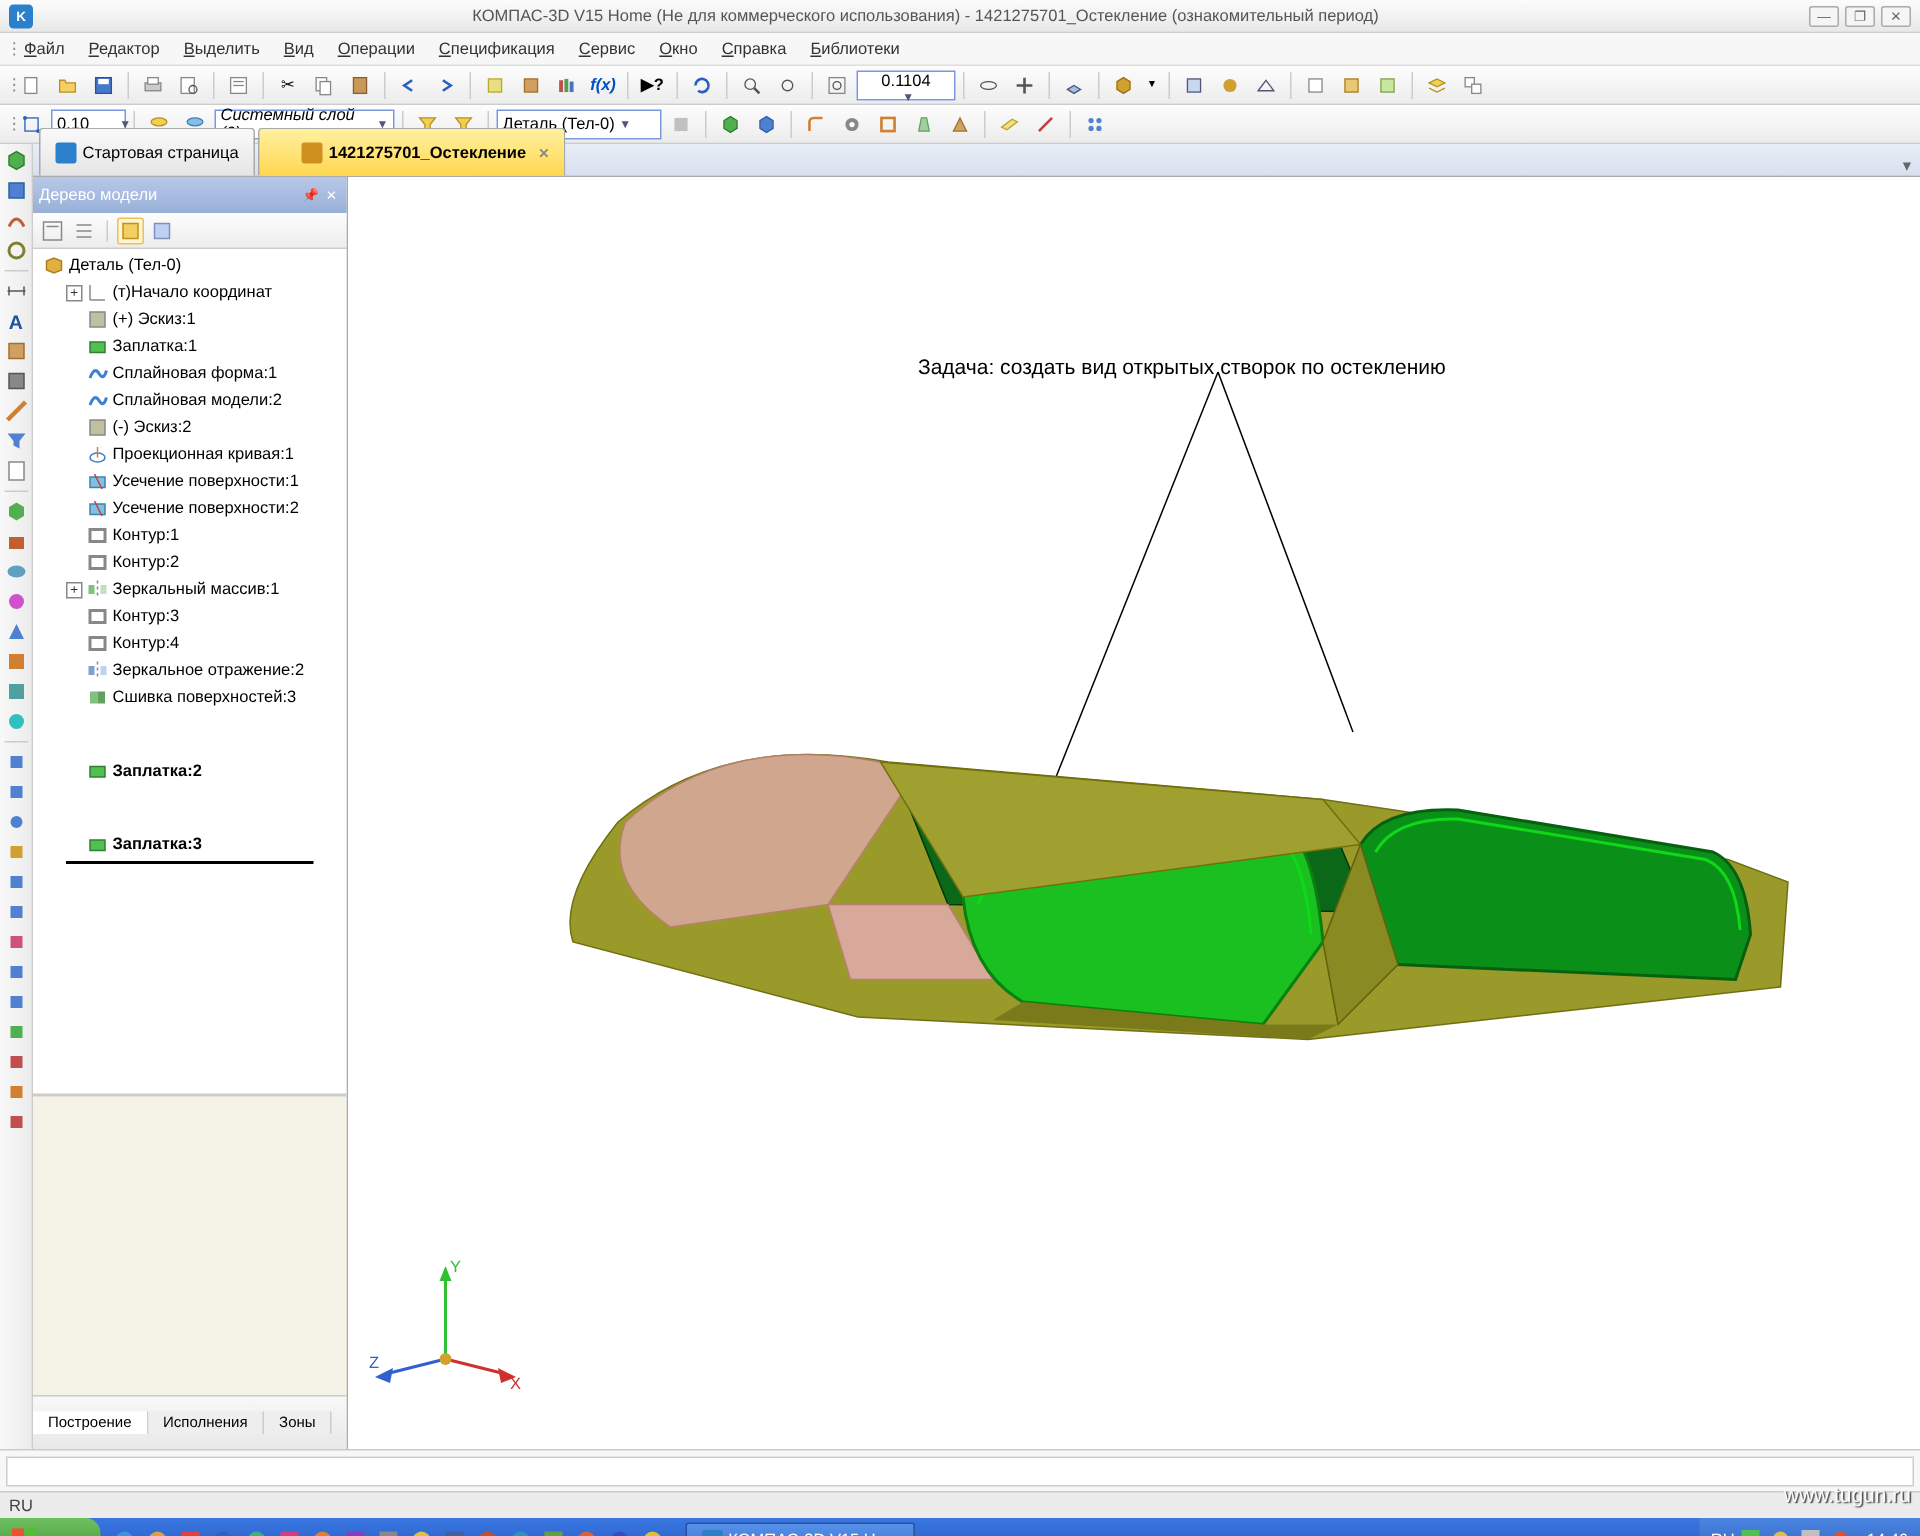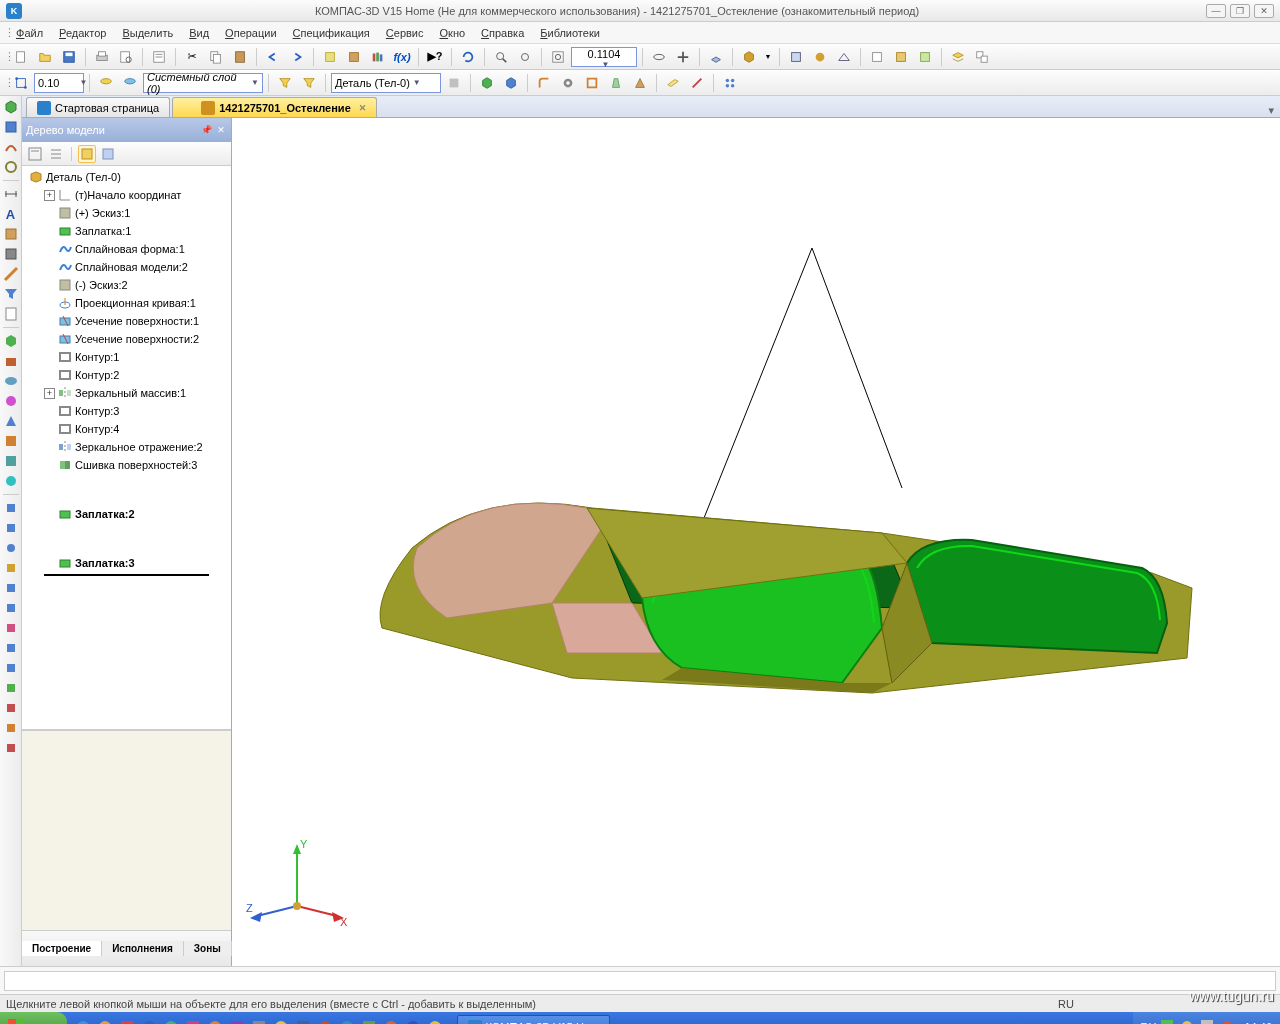--- a/index.html
+++ b/index.html
@@ -16,40 +16,40 @@
 .tbtn { width: 22px; height: 22px; border: 1px solid transparent; border-radius: 2px; display:flex;align-items:center;justify-content:center; cursor:default;}
 .tbtn svg{width:14px;height:14px;}
 .sep { width: 1px; height: 18px; background: #ccc; margin: 0 3px; }
 .combo { height: 20px; border: 1px solid #7a96df; background: #fff; display: flex; align-items: center; padding: 0 3px; font-size: 11px; }
 .combo .arrow { margin-left: 3px; color: #557; font-size:8px;}
 .main { display: flex; height: 870px; }
 .leftbar { width: 22px; background: linear-gradient(90deg,#f8f8f8,#ececec); border-right: 1px solid #ccc; display:flex; flex-direction:column; align-items:center; padding-top:2px; gap:2px;}
 .leftbar .ltb{width:18px;height:18px;display:flex;align-items:center;justify-content:center;cursor:default;}
 .content { flex:1; display:flex; flex-direction:column;}
 .tabbar { height: 22px; background: linear-gradient(#e8eef8,#d8e0ee); display:flex;align-items:flex-end;padding-left:4px;border-bottom:1px solid #aaa;}
-.tab { height: 20px; padding: 2px 10px; display:flex;align-items:center;gap:4px; border:1px solid #aaa; border-bottom:none; margin-right:2px; border-radius:3px 3px 0 0;}
+.tab { height: 32px; padding: 2px 10px; display:flex;align-items:center;gap:4px; border:1px solid #aaa; border-bottom:none; margin-right:2px; border-radius:3px 3px 0 0;}
 .tab.start{background:linear-gradient(#fafafa,#e5e5e5);}
 .tab.active{background:linear-gradient(#fff1a0,#ffd750);font-weight:bold;padding-left:28px;}
 .tab .tclose{margin-left:4px;color:#888;font-size:9px;}
 .workarea{flex:1;display:flex;}
 .sidepanel{width:210px;border-right:1px solid #aaa;display:flex;flex-direction:column;background:#f8f8f5;}
 .panelhdr{height:18px;background:linear-gradient(#b8c8e8,#98b0d8);color:#fff;font-size:10px;padding:12px 4px;display:flex;align-items:center;justify-content:space-between;}
 .panelhdr .hbtns{display:flex;gap:2px;}
 .panelhdr .hbtn{width:12px;height:12px;display:flex;align-items:center;justify-content:center;color:#fff;font-size:9px;}
 .paneltb{height:24px;background:linear-gradient(#fdfdfd,#ececec);display:flex;align-items:center;padding:0 4px;gap:3px;border-bottom:1px solid #ccc;}
 .tree{flex:1;overflow:auto;background:#fff;border-bottom:1px solid #ccc;padding:2px;}
 .treenode{display:flex;align-items:center;height:18px;padding-left:4px;gap:2px;white-space:nowrap;}
 .treenode.root{font-weight:normal;}
 .treenode .exp{width:11px;height:11px;border:1px solid #888;display:flex;align-items:center;justify-content:center;font-size:9px;line-height:1;color:#333;background:#fff;}
 .treenode .noexp{width:11px;}
 .treenode .ticon{width:16px;height:14px;display:flex;align-items:center;justify-content:center;}
 .treenode.bold{font-weight:bold;margin-top:31px;}
 .treenode.indent1{padding-left:20px;}
 .lowbox{height:200px;background:#f5f2e8;border-top:1px solid #ccc;}
-.bottomtabs{height:36px;background:linear-gradient(#f8f8f8,#e8e8e8);display:flex;align-items:center;border-top:1px solid #ccc;font-weight:bold;}
+.bottomtabs{height:36px;background:linear-gradient(#f8f8f8,#e8e8e8);display:flex;align-items:center;border-top:1px solid #ccc;}
 .btab{padding:2px 10px;border-right:1px solid #ccc;background:#fff;font-size:10px;}
 .btab.inact{background:#eee;}
 .viewport{flex:1;background:#fff;position:relative;}
 .annotation{position:absolute;top:118px;left:380px;font-size:14px;font-family:Arial;color:#000;}
 .statusstrip{height:28px;background:#f7f7f7;border-top:1px solid #ccc;padding:4px;}
 .statusbox{height:20px;border:1px solid #ccc;background:#fff;}
 .statusbar{height:18px;background:#ececec;border-top:1px solid #ccc;display:flex;align-items:center;padding:0 6px;font-size:10px;color:#444;justify-content:space-between;}
 .taskbar{height:30px;background:linear-gradient(#3a77e0,#2255c0);display:flex;align-items:center;}
 .startbtn{height:30px;padding:0 14px 0 8px;background:linear-gradient(#6fc060,#3a9030);color:#fff;font-weight:bold;font-style:italic;font-size:13px;display:flex;align-items:center;gap:4px;border-radius:0 10px 10px 0;}
 .startbtn .winlogo{width:16px;height:16px;display:grid;grid-template:1fr 1fr/1fr 1fr;gap:1px;}
@@ -786,20 +786,21 @@
         </div>
         <div class="lowbox"></div>
         <div class="bottomtabs">
           <div class="btab">Построение</div>
           <div class="btab inact">Исполнения</div>
           <div class="btab inact">Зоны</div>
         </div>
       </div>
 
       <div class="viewport">
+        <div class="annotation">Задача: создать вид открытых створок по остеклению</div>
 
         <svg style="position:absolute;top:0;left:0;" width="1040" height="730">
           <line x1="580" y1="130" x2="460" y2="430" stroke="#000" stroke-width="1"></line>
           <line x1="580" y1="130" x2="670" y2="370" stroke="#000" stroke-width="1"></line>
         </svg>
 
         <svg style="position:absolute;top:310px;left:120px;" width="870" height="280">
 
           <path d="M 30 200 Q 20 170 60 120 Q 130 60 240 80 L 530 105 L 800 145 L 840 160 L 835 230 L 520 265 L 220 250 Z" fill="#9a9a2a" stroke="#707010"></path>
 
@@ -835,21 +836,20 @@
       </div>
     </div>
   </div>
 </div>
 
 <div class="statusstrip">
   <div class="statusbox"></div>
 </div>
 
 <div class="statusbar">
-  <span>Щелкните левой кнопкой мыши на объекте для его выделения (вместе с Ctrl - добавить к выделенным)</span>
   <span style="margin-right:200px;">RU</span>
 </div>
 
 <div class="taskbar">
   <div class="startbtn">
     <div class="winlogo">
         <div style="background:#f05030"></div>
         <div style="background:#50c030"></div>
       </div>
     <span>пуск</span>

